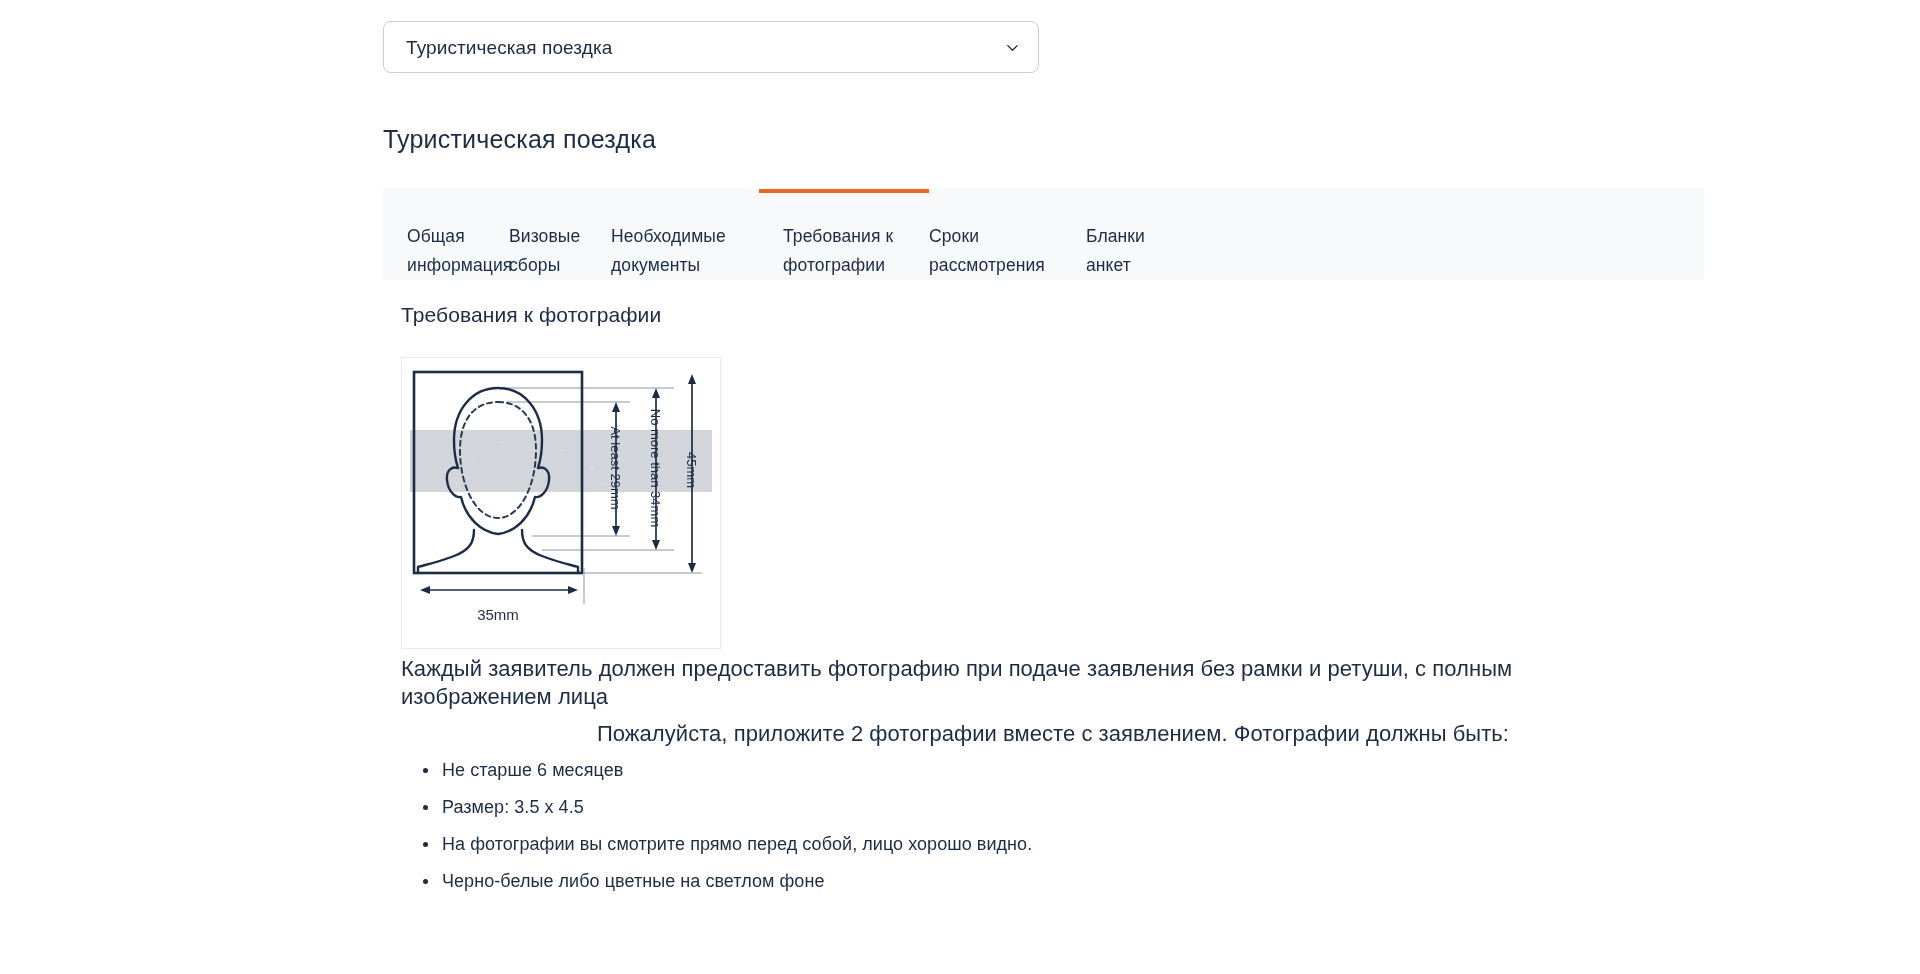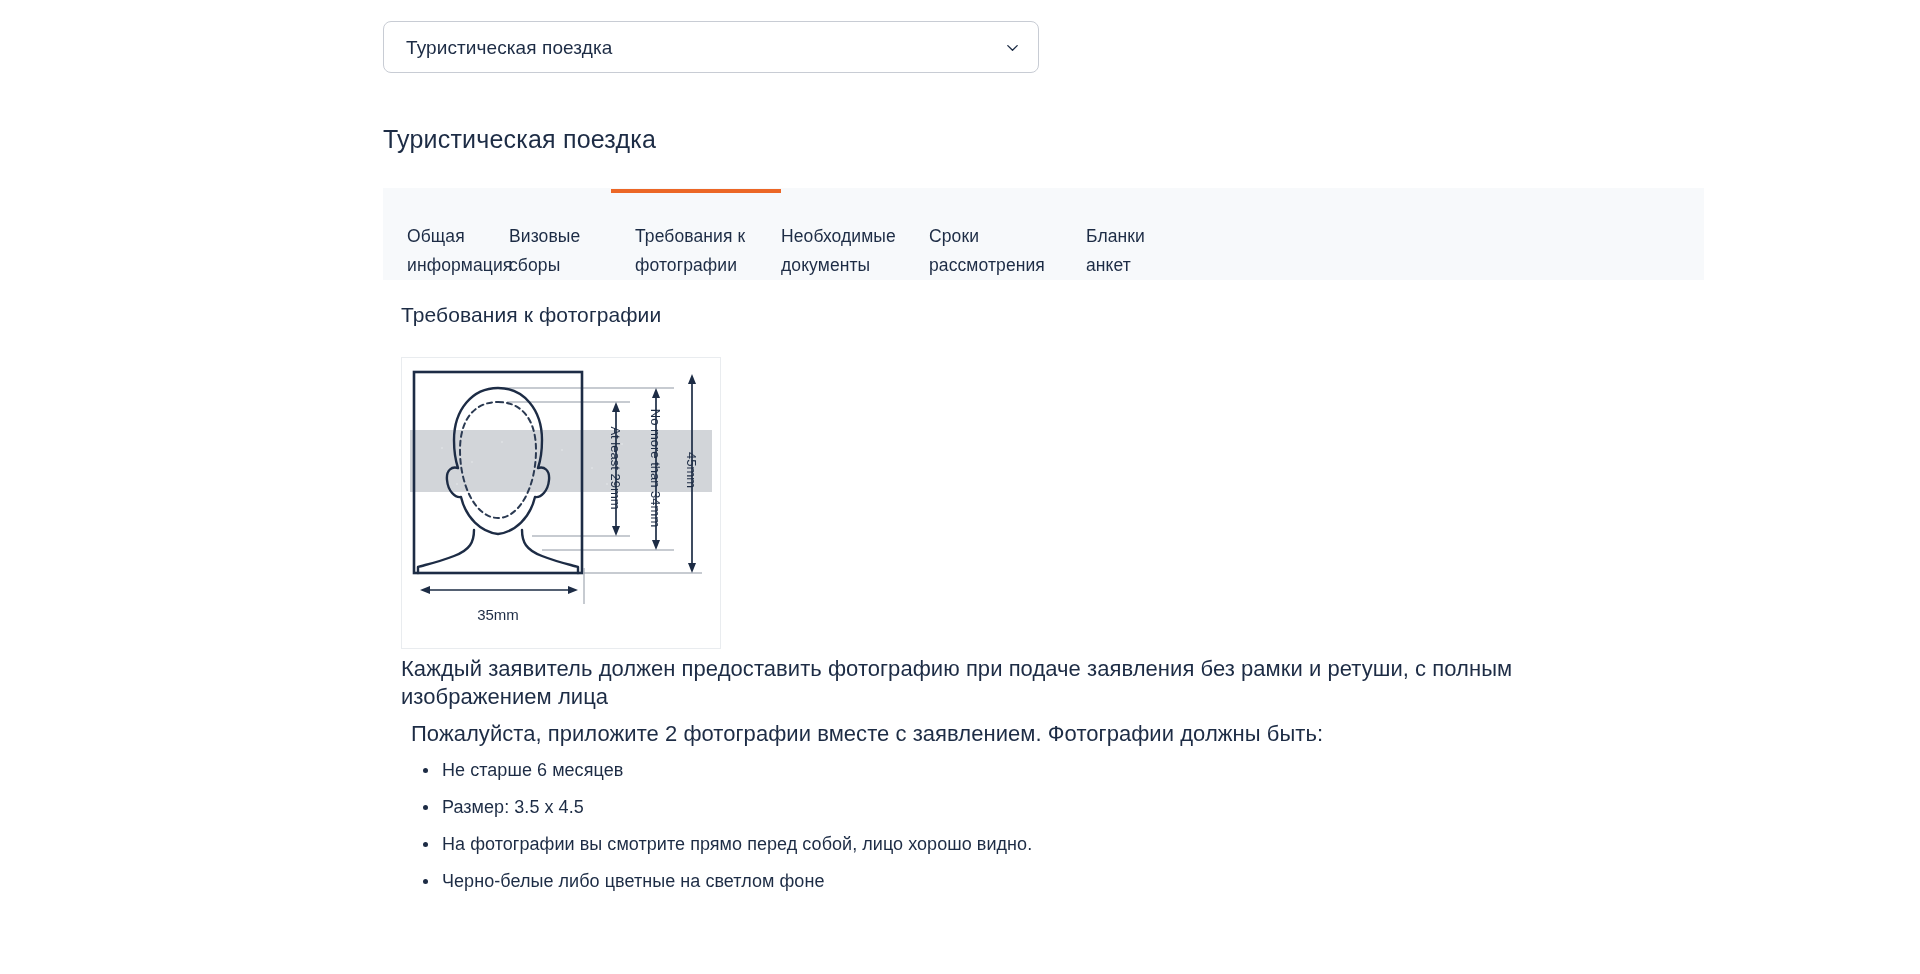--- a/index.html
+++ b/index.html
@@ -137,21 +137,21 @@
   
   .para {
     position: absolute;
     font-size: 22px;
     line-height: 28px;
     color: #1d2c45;
     margin: 0;
     letter-spacing: .05px;
   }
   .para-1 { left: 401px; top: 641px; width: 1130px; }
-  .para-2 { left: 411px; top: 706px; width: 1130px; }
+  .para-2 { left: 379px; top: 706px; width: 1130px; text-align: right; }
 
   .bullets {
     position: absolute;
     left: 401px;
     top: 745px;
     width: 1130px;
     margin: 0;
     padding: 0 0 0 41px;
     list-style: none;
   }
@@ -192,27 +192,27 @@
 
   <div class="tabbar">
     <div class="tab" style="width:126px;padding-left:24px;">
       <span class="tab-label">Общая
 информация</span>
     </div>
     <div class="tab" style="width:102px;">
       <span class="tab-label">Визовые
 сборы</span>
     </div>
+    <div class="tab" style="width:148px;">
+      <span class="tab-label">Необходимые
+документы</span>
+    </div>
     <div class="tab active" style="width:170px;padding-left:24px;">
       <span class="tab-label">Требования к
 фотографии</span>
-    </div>
-    <div class="tab" style="width:148px;">
-      <span class="tab-label">Необходимые
-документы</span>
     </div>
     <div class="tab" style="width:157px;">
       <span class="tab-label">Сроки
 рассмотрения</span>
     </div>
     <div class="tab" style="width:120px;">
       <span class="tab-label">Бланки
 анкет</span>
     </div>
   </div>

